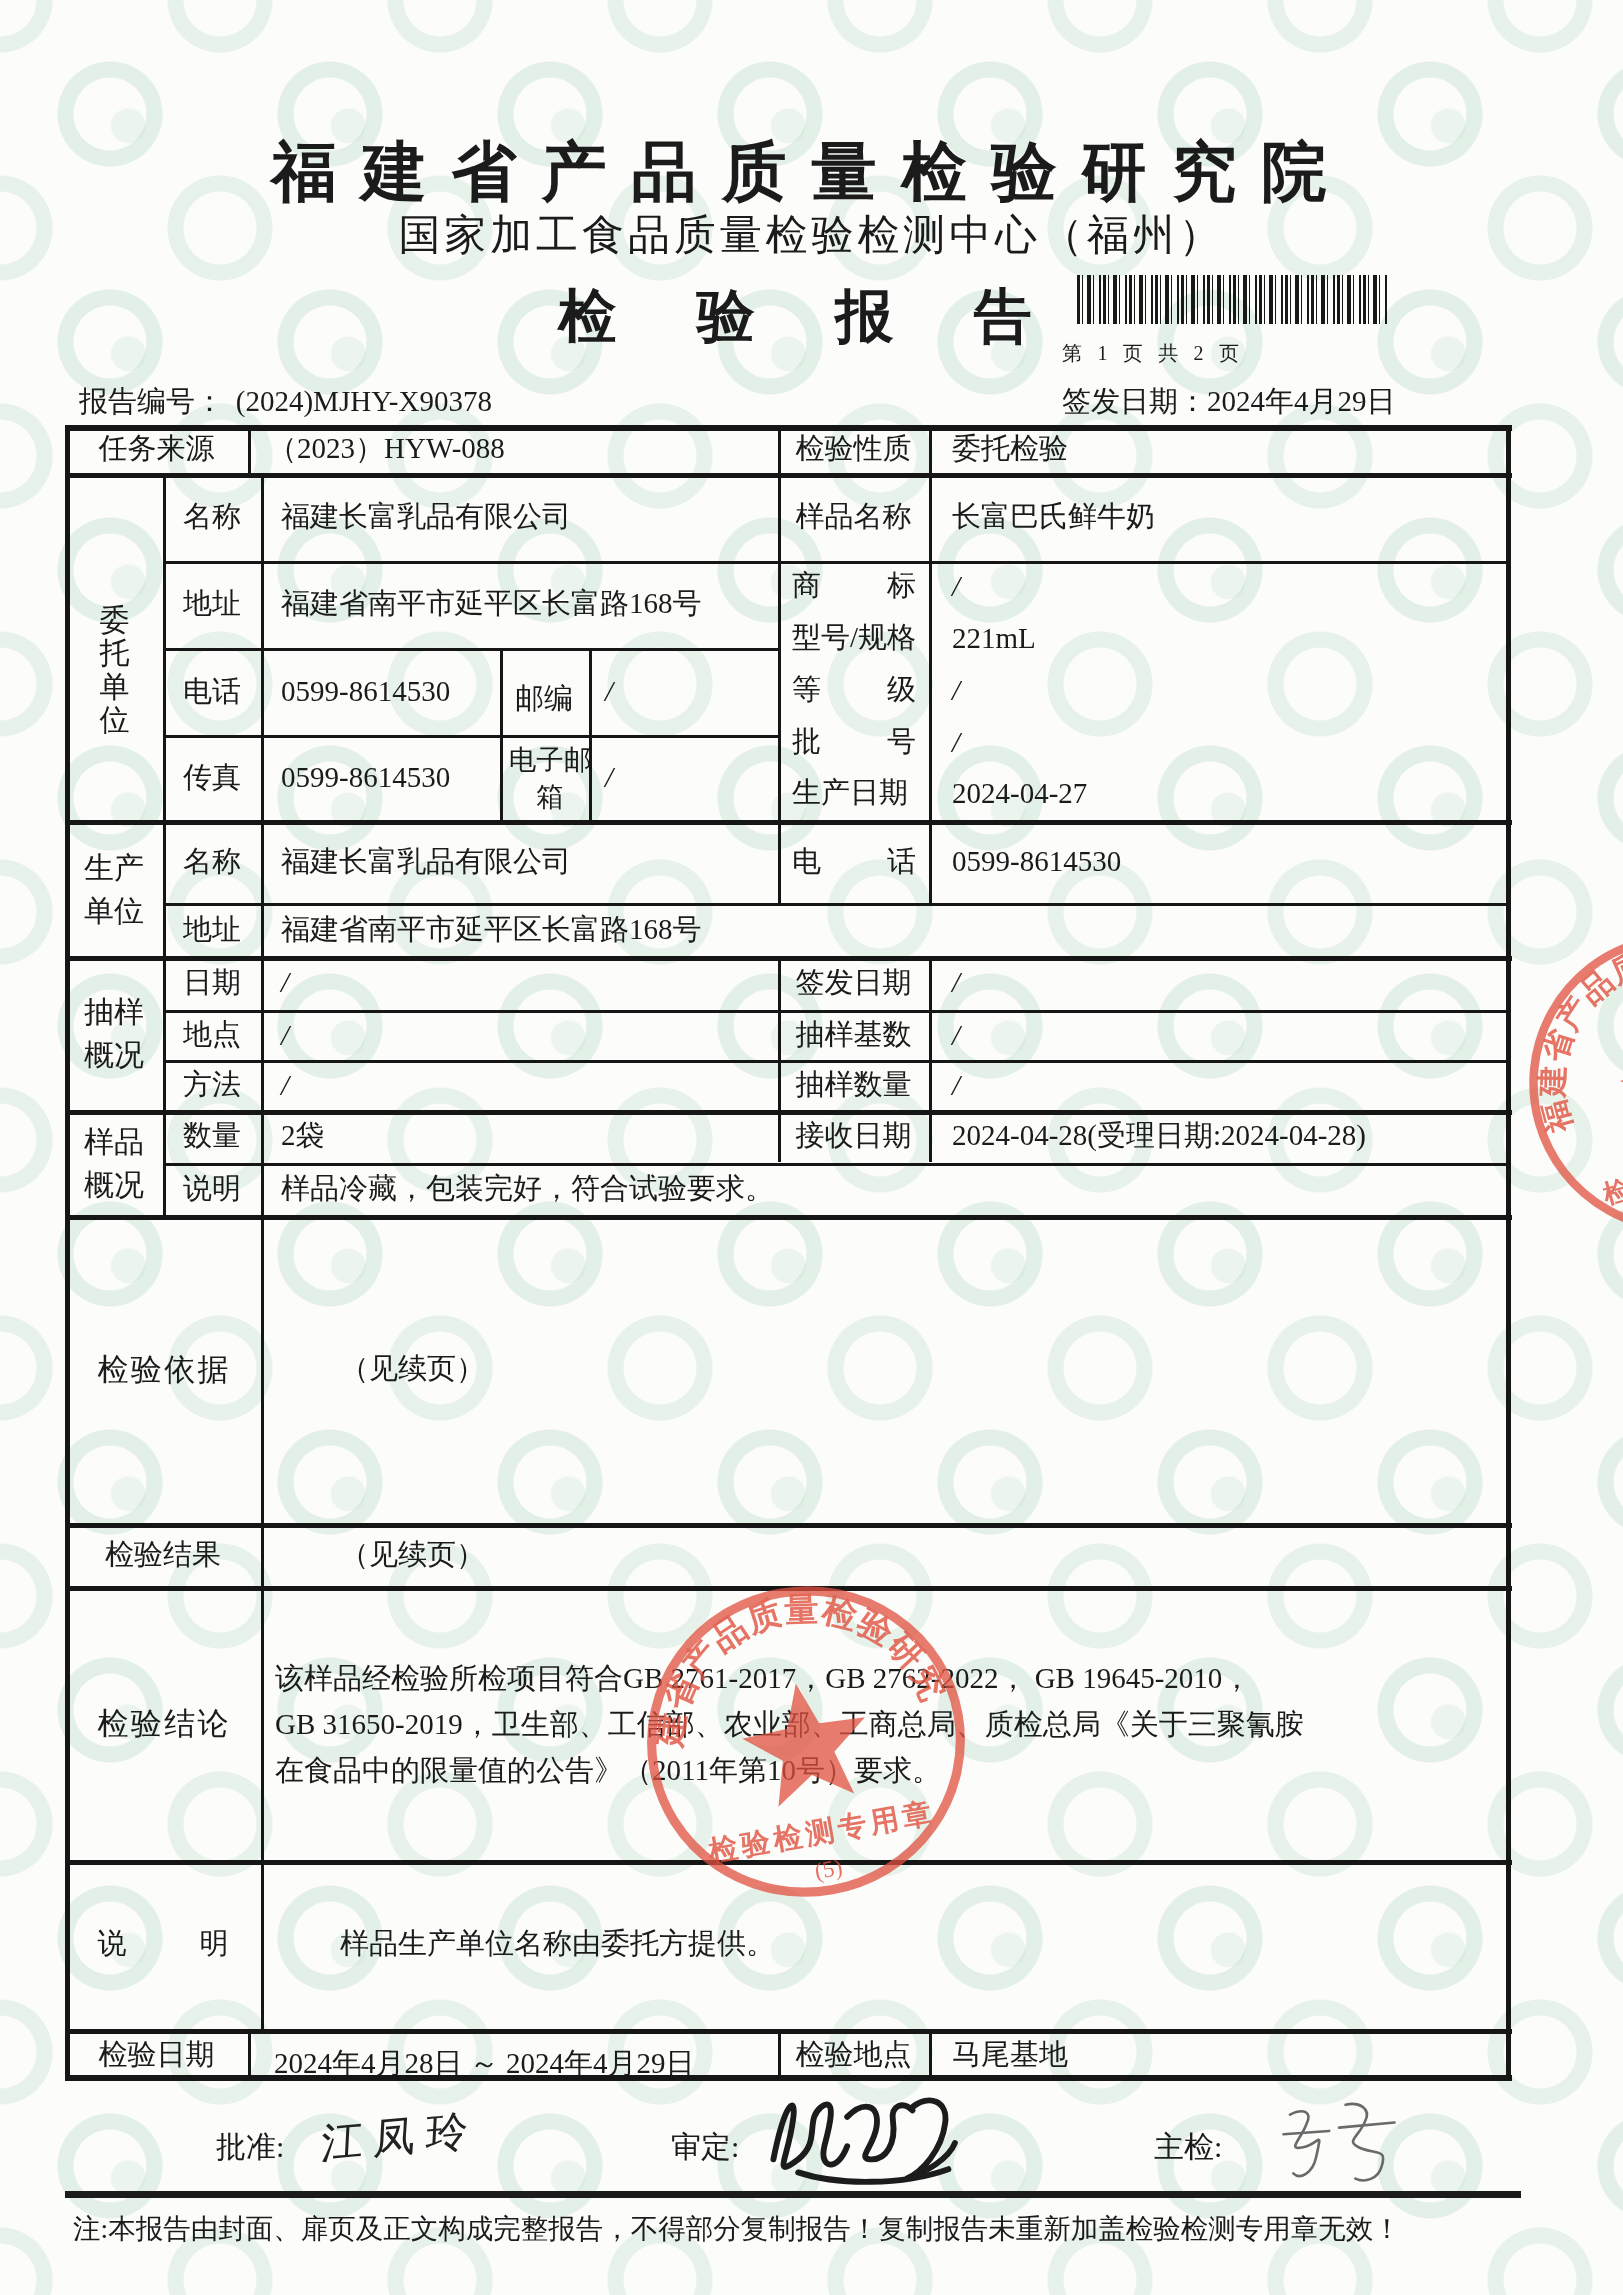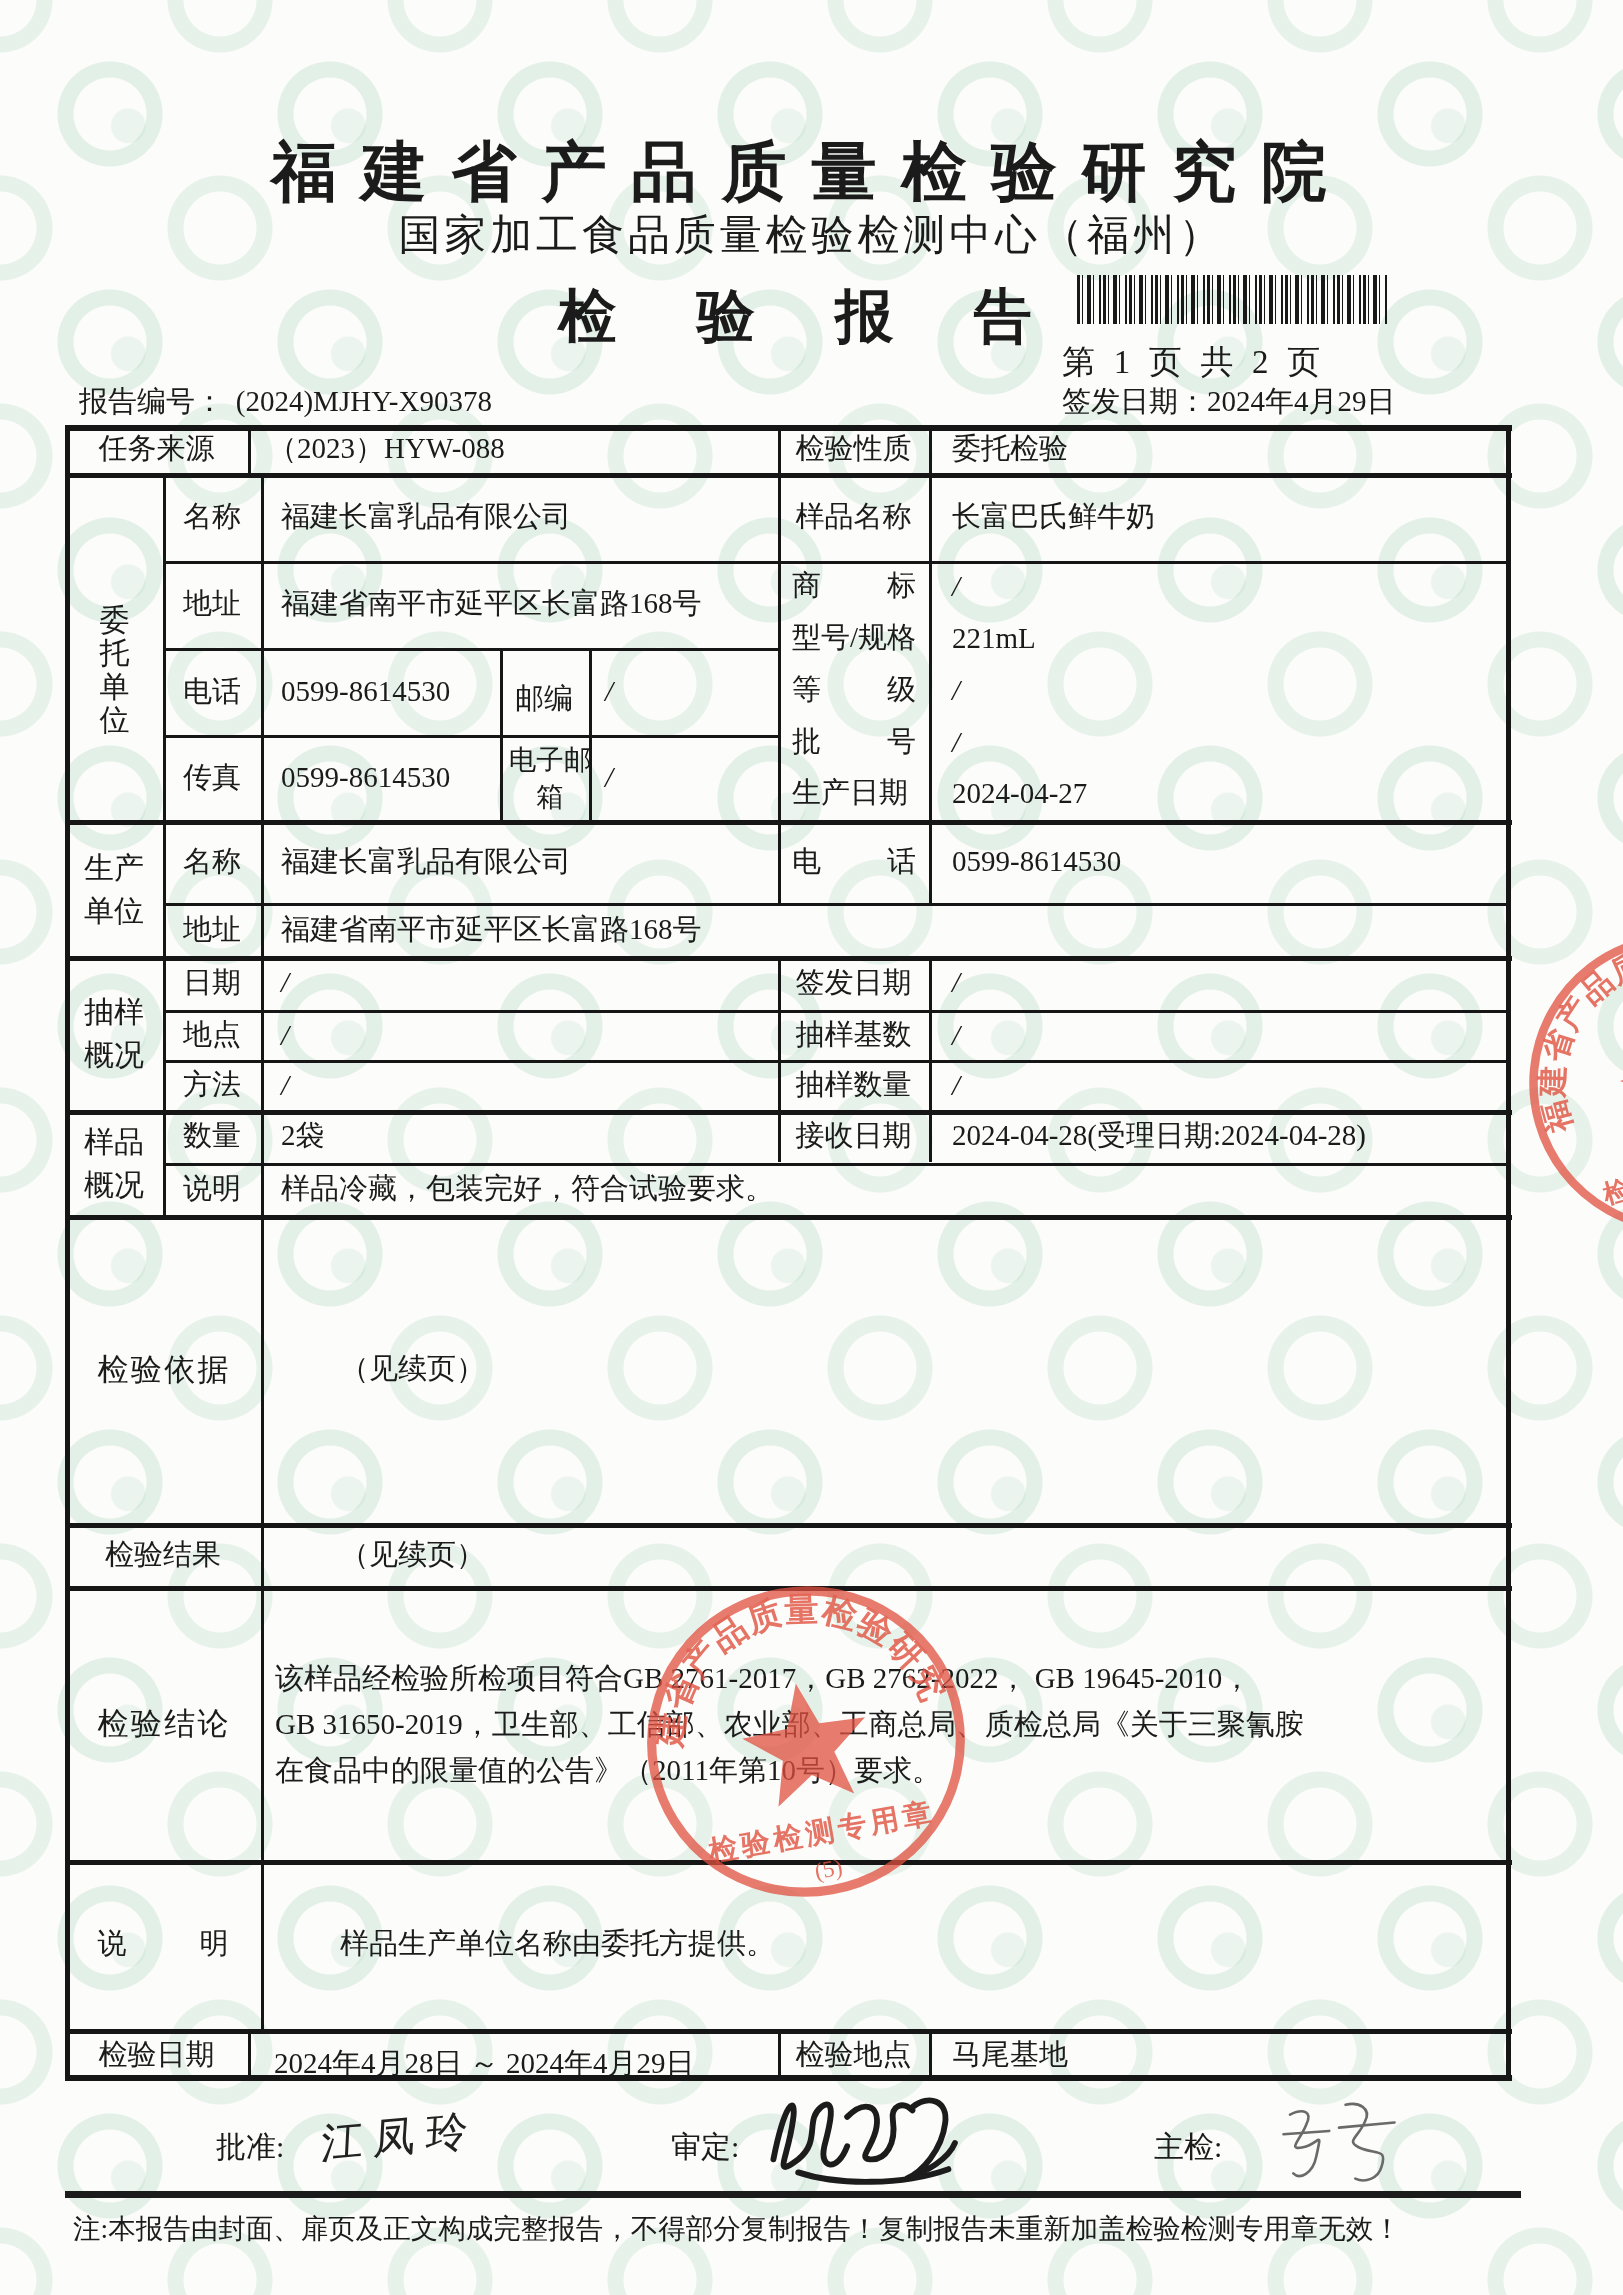--- a/index.html
+++ b/index.html
@@ -13,21 +13,21 @@
       radial-gradient(circle at 50% 50%, rgba(168,212,188,.20) 0 17px, rgba(0,0,0,0) 17.7px),
       radial-gradient(circle at 50% 50%, rgba(0,0,0,0) 0 36px, rgba(168,212,188,.26) 37px 52px, rgba(0,0,0,0) 53px);
     background-size:220px 228px,220px 228px,220px 228px;
     background-position:0 0,18.3px 11.8px,110px 114px;}
   
   #title{left:0;right:0;top:128px;text-align:center;font-size:65px;font-weight:bold;letter-spacing:25px;white-space:nowrap;}
   #subtitle{left:0;right:0;top:207px;text-align:center;font-size:42px;letter-spacing:3.9px;white-space:nowrap;}
   #report-title{left:0;right:0;top:278px;text-align:center;font-size:58px;font-weight:bold;letter-spacing:33px;white-space:nowrap;}
   #barcode{left:1077px;top:275px;width:311px;height:49px;
     background:repeating-linear-gradient(90deg,#181818 0 2.6px,transparent 2.6px 4.6px,#181818 4.6px 5.9px,transparent 5.9px 9.8px,#181818 9.8px 13.7px,transparent 13.7px 15.7px,#181818 15.7px 17px,transparent 17px 21.6px,#181818 21.6px 23.6px,transparent 23.6px 26px);}
-  #pageinfo{left:1062px;top:340px;font-size:33px;letter-spacing:5.2px;white-space:nowrap;}
+  #pageinfo{left:1062px;top:340px;font-size:20px;letter-spacing:5.2px;white-space:nowrap;}
   .meta{top:382px;font-size:29px;white-space:nowrap;}
   
   #table{left:65px;top:425px;width:1447px;height:1656px;}
   .hl,.vl{position:absolute;background:#161616;}
   .cell{position:absolute;display:flex;align-items:center;font-size:29px;white-space:nowrap;}
   .cc{justify-content:center;text-align:center;}
   .jl{display:block;text-align:justify;text-align-last:justify;}
   .wrap{white-space:normal;}
   .vstrip{writing-mode:vertical-rl;text-orientation:upright;letter-spacing:34px;font-size:30px;}
   .strip2{width:65px;line-height:43px;text-align:center;font-size:30px;}

